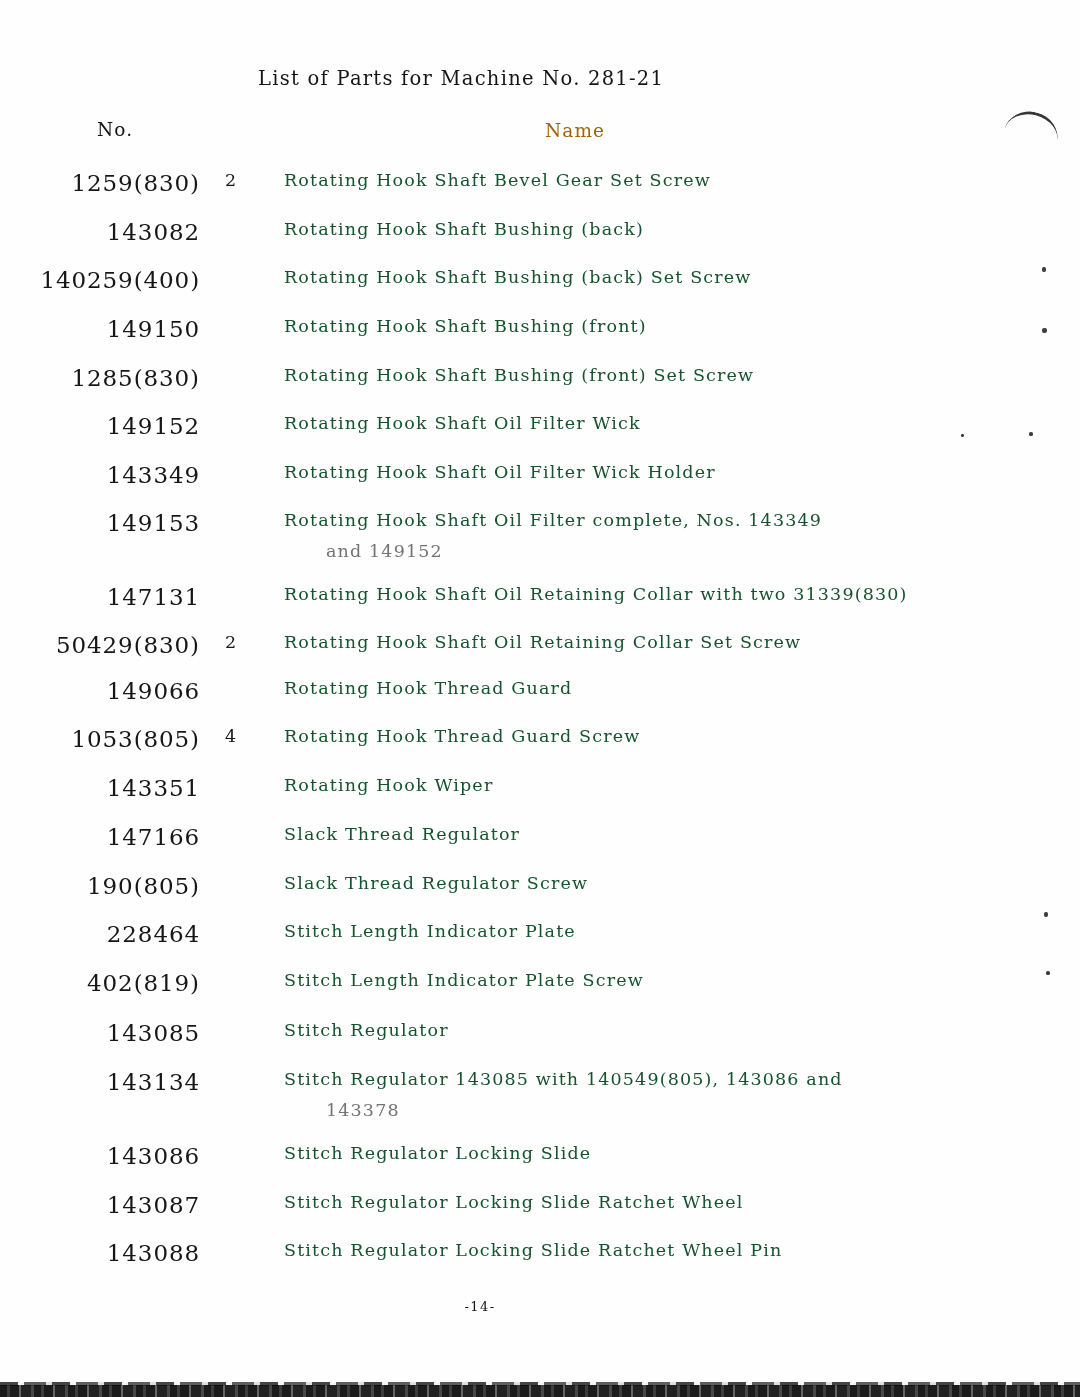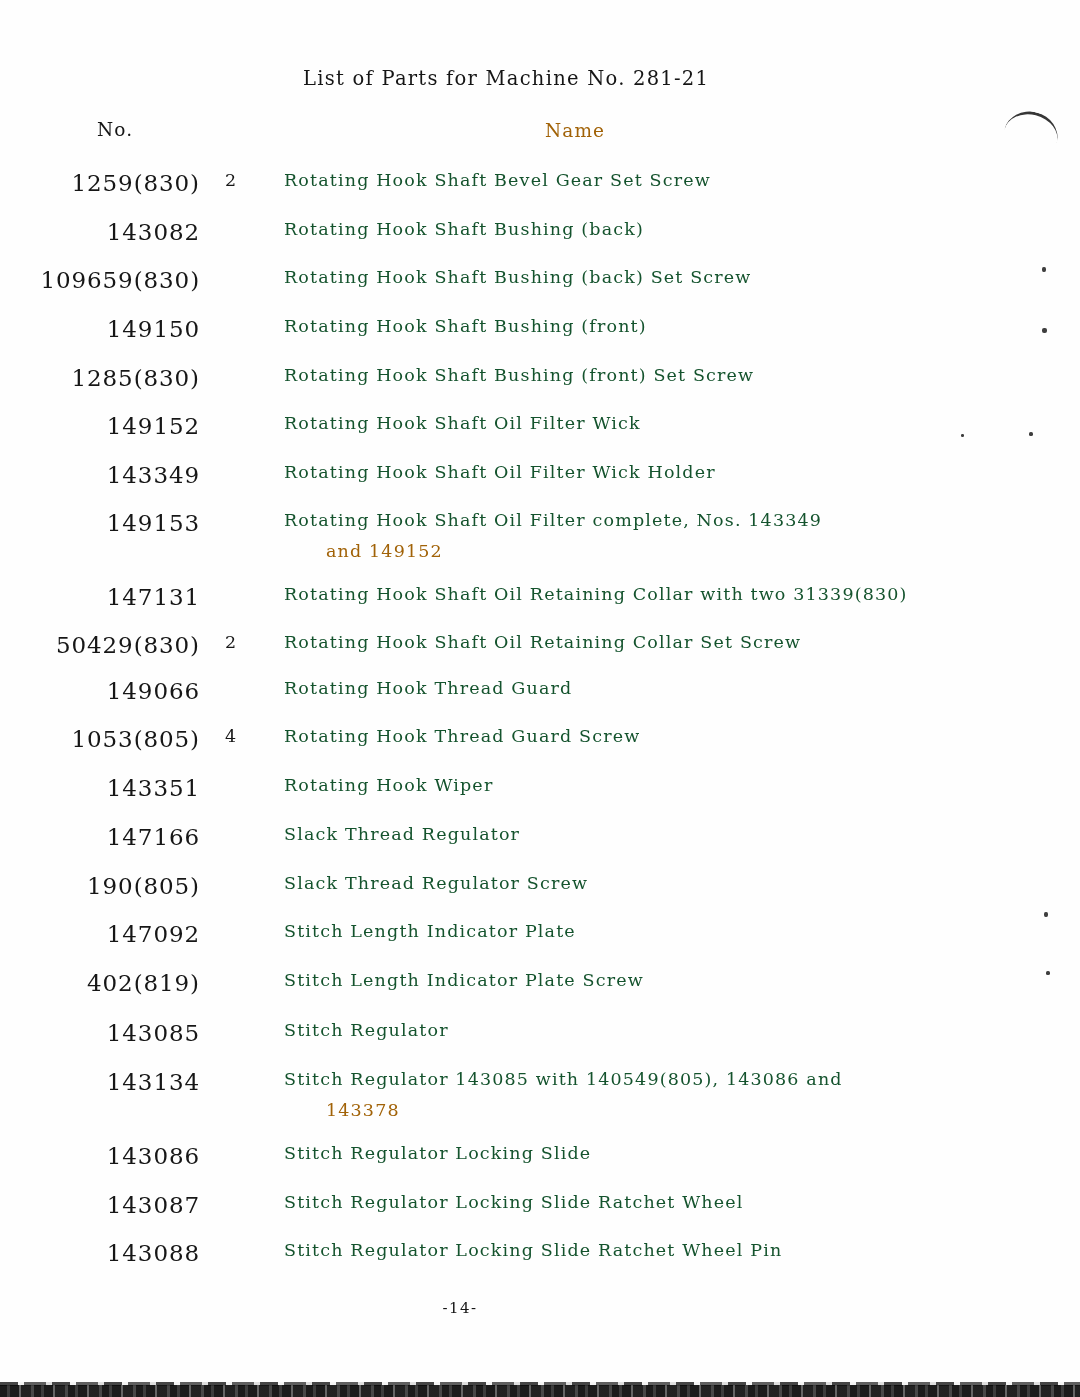--- a/index.html
+++ b/index.html
@@ -19,21 +19,20 @@
 
   
   .doc-title {
     position: absolute;
     left: 258px;
     top: 67px;
     font-size: 19.5px;
     letter-spacing: 1.25px;
     white-space: nowrap;
     color: #151515;
-    margin-left: 45px;
   }
 
   
   .col-head-no {
     position: absolute;
     left: 97px;
     top: 119px;
     font-size: 18.5px;
     letter-spacing: 1.1px;
     color: #151515;
@@ -86,33 +85,34 @@
     letter-spacing: 1.15px;
     white-space: nowrap;
     color: #14532d;
   }
   .part-name-cont {
     position: absolute;
     left: 326px;
     font-size: 17.5px;
     letter-spacing: 1.15px;
     white-space: nowrap;
-    color: #a16207;
+    color: #737373;
   }
 
   
   .page-number {
     position: absolute;
     left: 0;
     top: 1299px;
     width: 920px;
     text-align: center;
-    font-size: 15px;
+    font-size: 13px;
     letter-spacing: 1.4px;
     color: #161616;
+    padding-left: 20px;
   }
 
   
   .scan-mark-curve {
     position: absolute;
     left: 1006px;
     top: 112px;
     width: 54px;
     height: 26px;
     border-top: 3px solid #1b1b1b;
@@ -172,21 +172,21 @@
       <div class="part-row" style="top: 170px;">
         <div class="part-no">1259(830)</div>
         <div class="part-qty">2</div>
         <div class="part-name">Rotating Hook Shaft Bevel Gear Set Screw</div>
       </div>
       <div class="part-row" style="top: 219px;">
         <div class="part-no">143082</div>
         <div class="part-name">Rotating Hook Shaft Bushing (back)</div>
       </div>
       <div class="part-row" style="top: 267px;">
-        <div class="part-no">109659(830)</div>
+        <div class="part-no">140259(400)</div>
         <div class="part-name">Rotating Hook Shaft Bushing (back) Set Screw</div>
       </div>
       <div class="part-row" style="top: 316px;">
         <div class="part-no">149150</div>
         <div class="part-name">Rotating Hook Shaft Bushing (front)</div>
       </div>
       <div class="part-row" style="top: 365px;">
         <div class="part-no">1285(830)</div>
         <div class="part-name">Rotating Hook Shaft Bushing (front) Set Screw</div>
       </div>
@@ -227,21 +227,21 @@
       </div>
       <div class="part-row" style="top: 824px;">
         <div class="part-no">147166</div>
         <div class="part-name">Slack Thread Regulator</div>
       </div>
       <div class="part-row" style="top: 873px;">
         <div class="part-no">190(805)</div>
         <div class="part-name">Slack Thread Regulator Screw</div>
       </div>
       <div class="part-row" style="top: 921px;">
-        <div class="part-no">147092</div>
+        <div class="part-no">228464</div>
         <div class="part-name">Stitch Length Indicator Plate</div>
       </div>
       <div class="part-row" style="top: 970px;">
         <div class="part-no">402(819)</div>
         <div class="part-name">Stitch Length Indicator Plate Screw</div>
       </div>
       <div class="part-row" style="top: 1020px;">
         <div class="part-no">143085</div>
         <div class="part-name">Stitch Regulator</div>
       </div>

